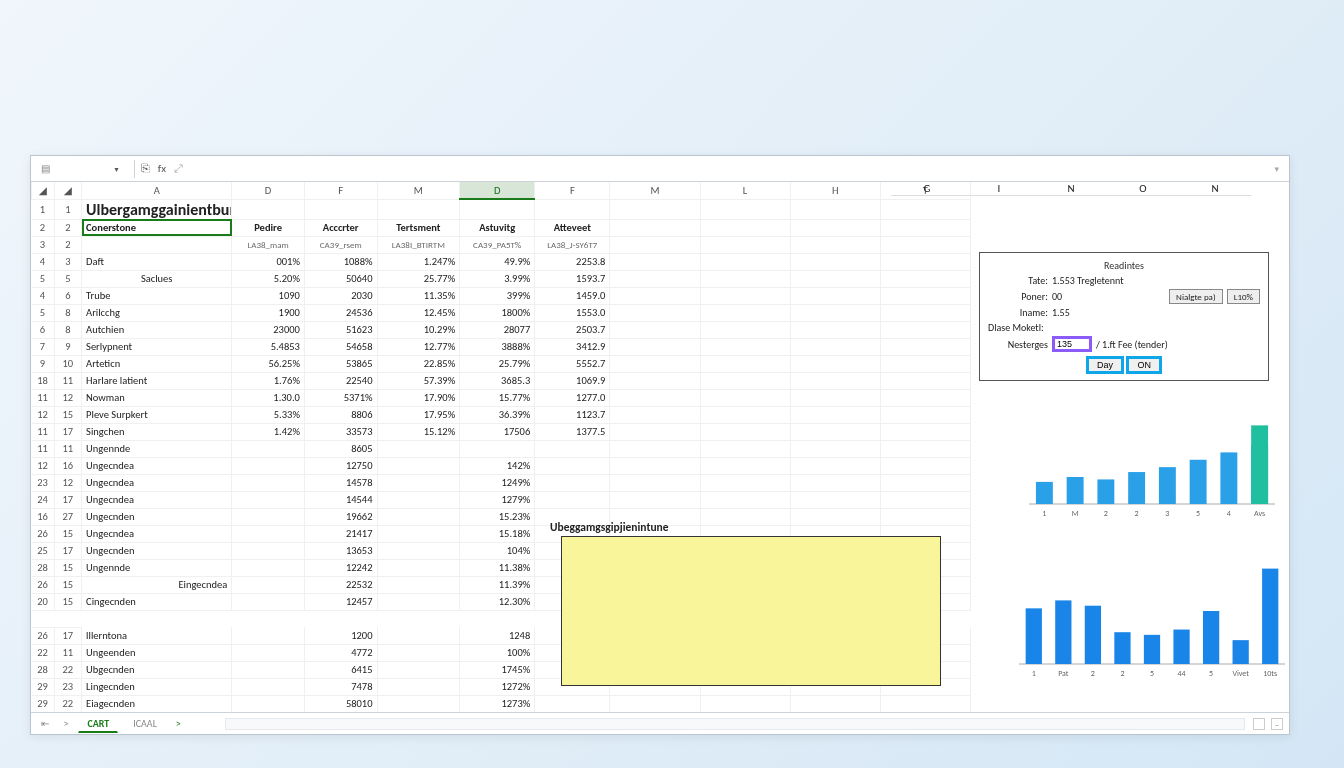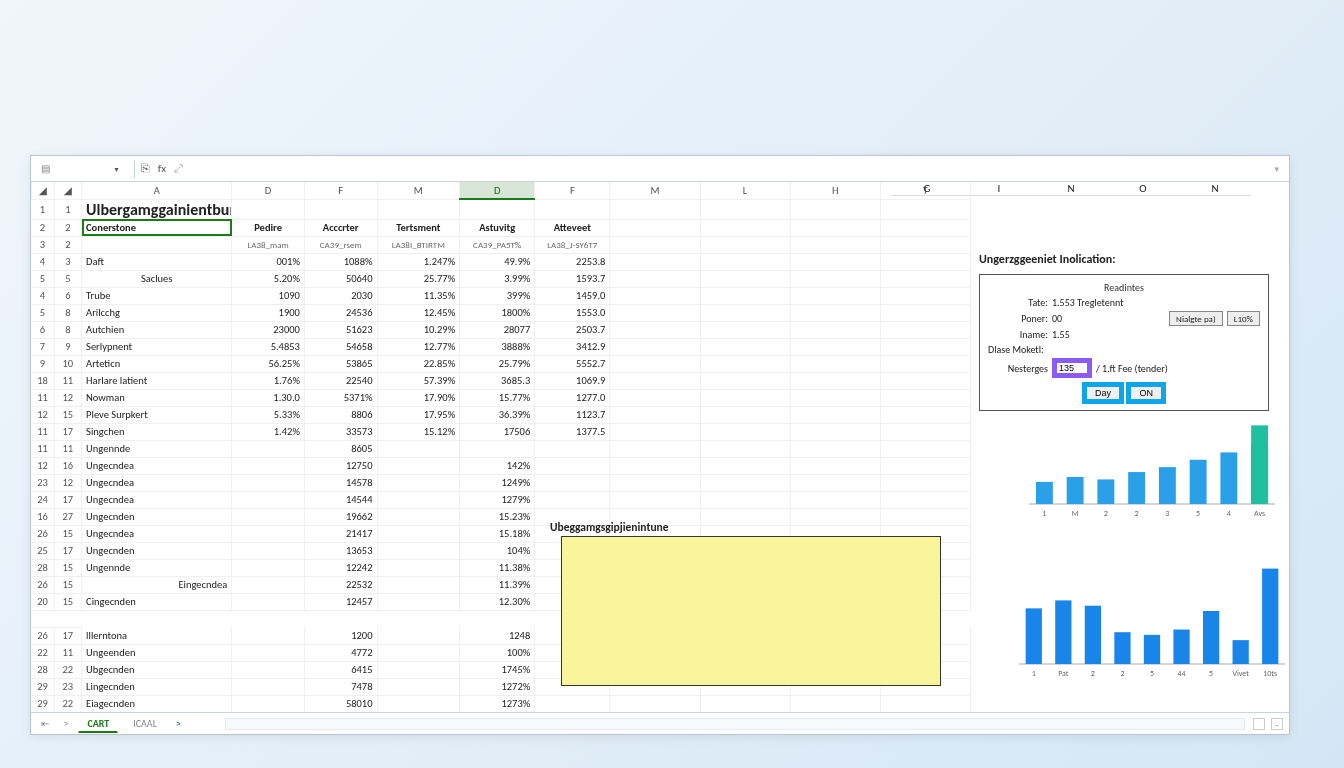--- a/index.html
+++ b/index.html
@@ -79,23 +79,23 @@
   .dialog {
     border:1px solid #555; background:#fff;
     padding:6px 8px 6px 8px; width:290px;
     font-size:10px;
   }
   .dialog .dlg-center { text-align:center; font-size:10px; color:#333; }
   .dlg-row { display:flex; align-items:center; gap:4px; margin:2px 0; }
   .dlg-row .lbl { width:60px; text-align:right; }
   .dlg-row .val { flex:1; }
   .dlg-row .sbtn { border:1px solid #888; background:#eee; padding:1px 6px; font-size:9px; }
-  .dlg-input { border:5px solid #8b5cf6; font-size:9px; padding:0 2px; width:40px; }
+  .dlg-input { border:3px solid #8b5cf6; font-size:9px; padding:0 2px; width:40px; }
   .dlg-btns { text-align:center; margin-top:4px; }
-  .dlg-btns button { font-size:9px; padding:1px 8px; border:5px solid #0ea5e9; background:#f0f0f0; }
+  .dlg-btns button { font-size:9px; padding:1px 8px; border:3px solid #0ea5e9; background:#f0f0f0; }
 
   
   .chart { position:absolute; }
   .chart .axis { stroke:#aaa; stroke-width:1; }
   .chart text { font-size:8px; fill:#666; }
 
   
   .note {
     position:absolute; left:530px; top:354px;
     width:380px; height:150px;
@@ -614,21 +614,20 @@
         <div class="colhdr" style="width:72px;text-align:center;border-bottom:1px solid #ddd;">I</div>
         <div class="colhdr" style="width:72px;text-align:center;border-bottom:1px solid #ddd;">N</div>
         <div class="colhdr" style="width:72px;text-align:center;border-bottom:1px solid #ddd;">O</div>
         <div class="colhdr" style="width:72px;text-align:center;border-bottom:1px solid #ddd;">N</div>
       </div>
 
       <div class="note-title">Ubeggamgsgipjienintune</div>
       <div class="note"></div>
 
       <div class="right-pane">
-        <div class="rp-title">Ungerzggeeniet Inolication:</div>
         <div class="dialog">
           <div class="dlg-center">Readintes</div>
           <div class="dlg-row">
             <span class="lbl">Tate:</span>
             <span class="val">1.553 Tregletennt</span>
           </div>
           <div class="dlg-row">
             <span class="lbl">Poner:</span>
             <span class="val">00</span>
             <span class="sbtn">Nialgte pa)</span>

